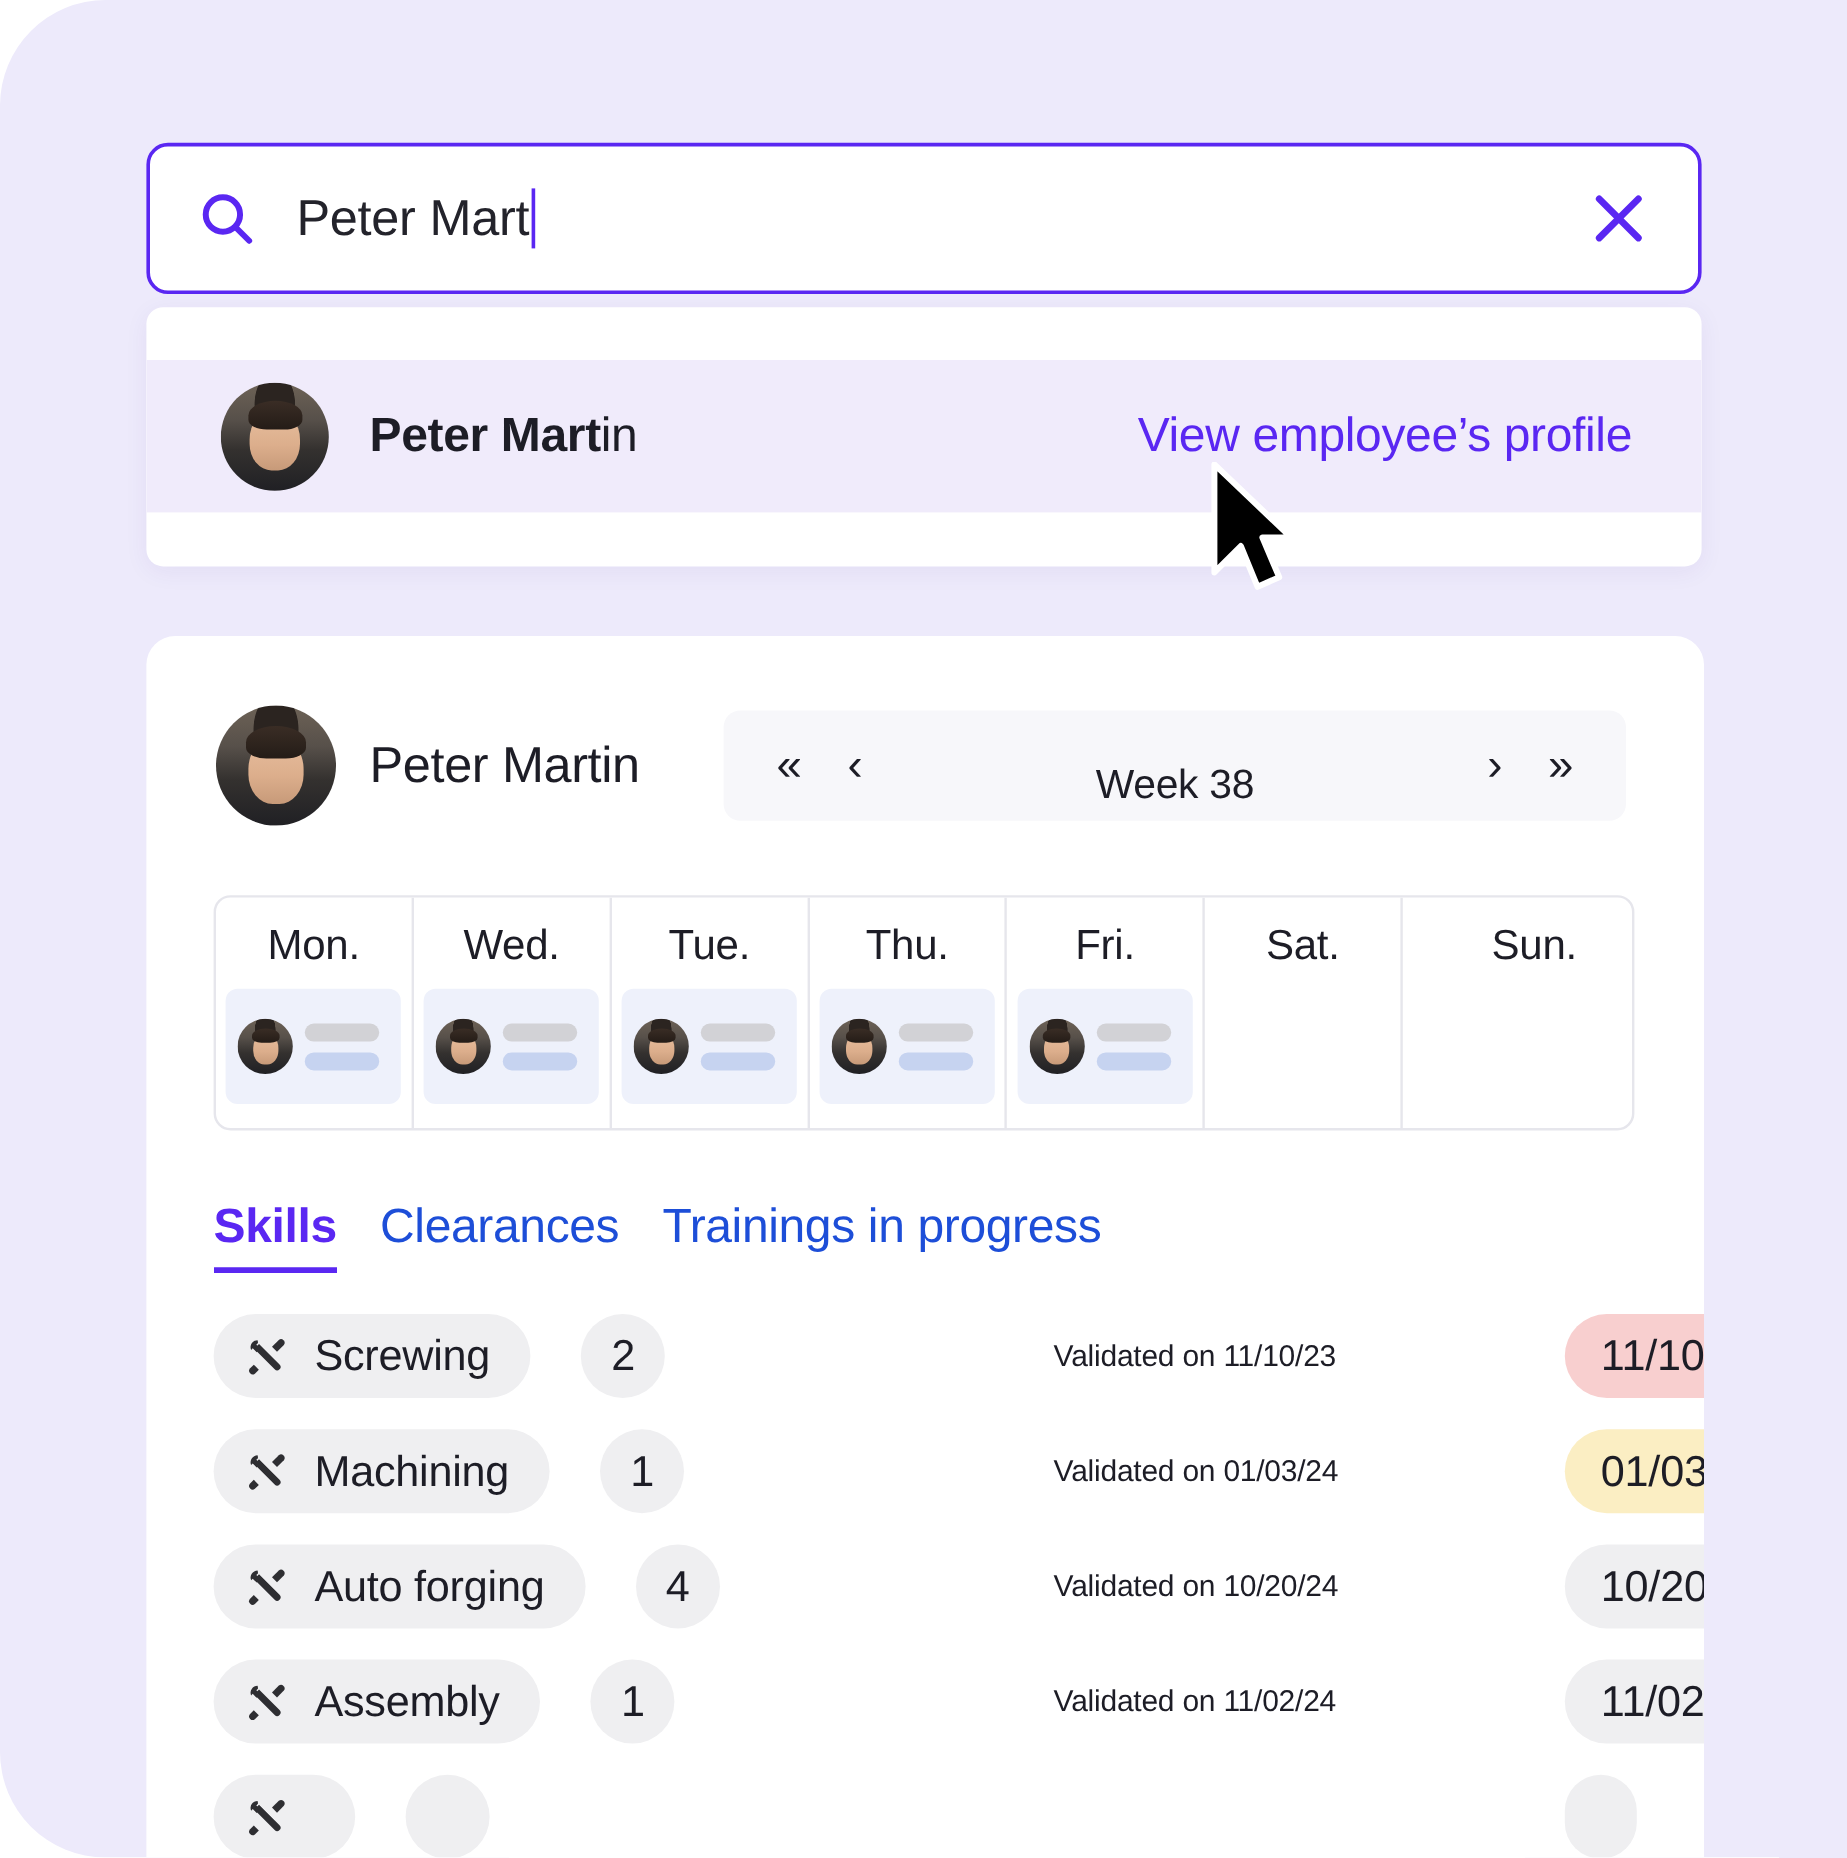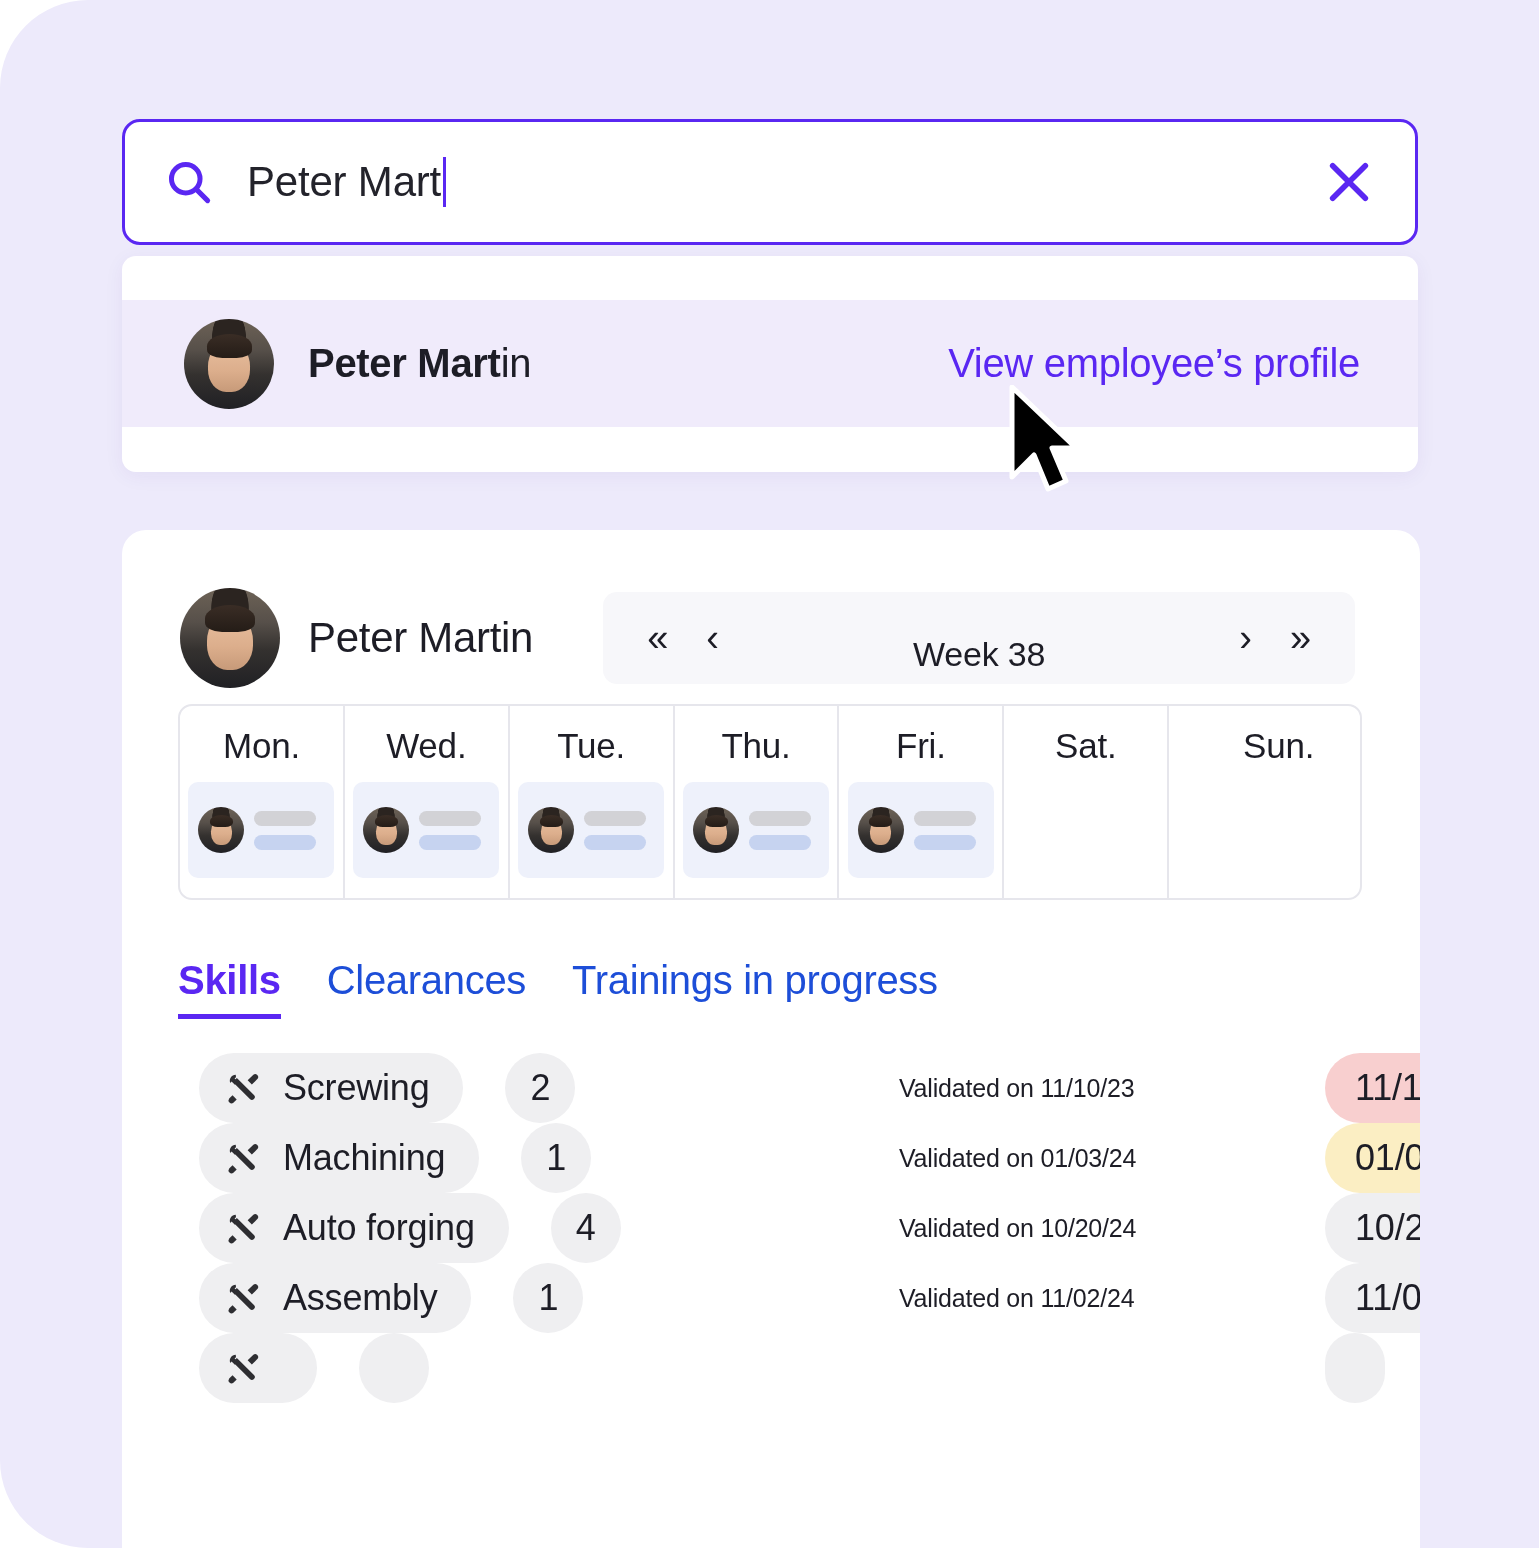--- a/index.html
+++ b/index.html
@@ -209,21 +209,21 @@
     text-align: center;
     font-size: 34px;
     color: #1d1d26;
     letter-spacing: -0.2px;
     margin-top: 33px;
   }
   #nav-next { margin-right: 26px; }
 
   
   #week-grid {
-    margin: 16px 0 0 56px;
+    margin: 58px 0 0 56px;
     width: 1184px;
     height: 196px;
     border: 2px solid #e6e6ec;
     border-radius: 14px;
     display: flex;
     box-sizing: border-box;
     overflow: hidden;
   }
   .day-col {
     flex: 1 1 0;
@@ -269,42 +269,42 @@
     height: 15px;
     border-radius: 8px;
     background: #c6d3f0;
   }
 
   
   #tabs-row {
     margin: 58px 0 0 56px;
     display: flex;
     align-items: flex-end;
-    gap: 46px;
+    gap: 36px;
   }
   .tab {
     font-size: 40px;
     color: #1d4ed8;
     letter-spacing: -0.3px;
     padding-bottom: 16px;
     cursor: pointer;
     white-space: nowrap;
   }
   .tab.active {
     color: #5a27f2;
     font-weight: bold;
     box-shadow: inset 0 -5px 0 0 #5a27f2;
   }
 
   
   #skills-list {
     margin: 34px 0 0 56px;
     display: flex;
     flex-direction: column;
-    align-items: center;
+    gap: 26px;
   }
   .skill-row {
     display: flex;
     align-items: center;
     height: 70px;
   }
   .skill-pill {
     height: 70px;
     background: #efeff1;
     border-radius: 35px;

